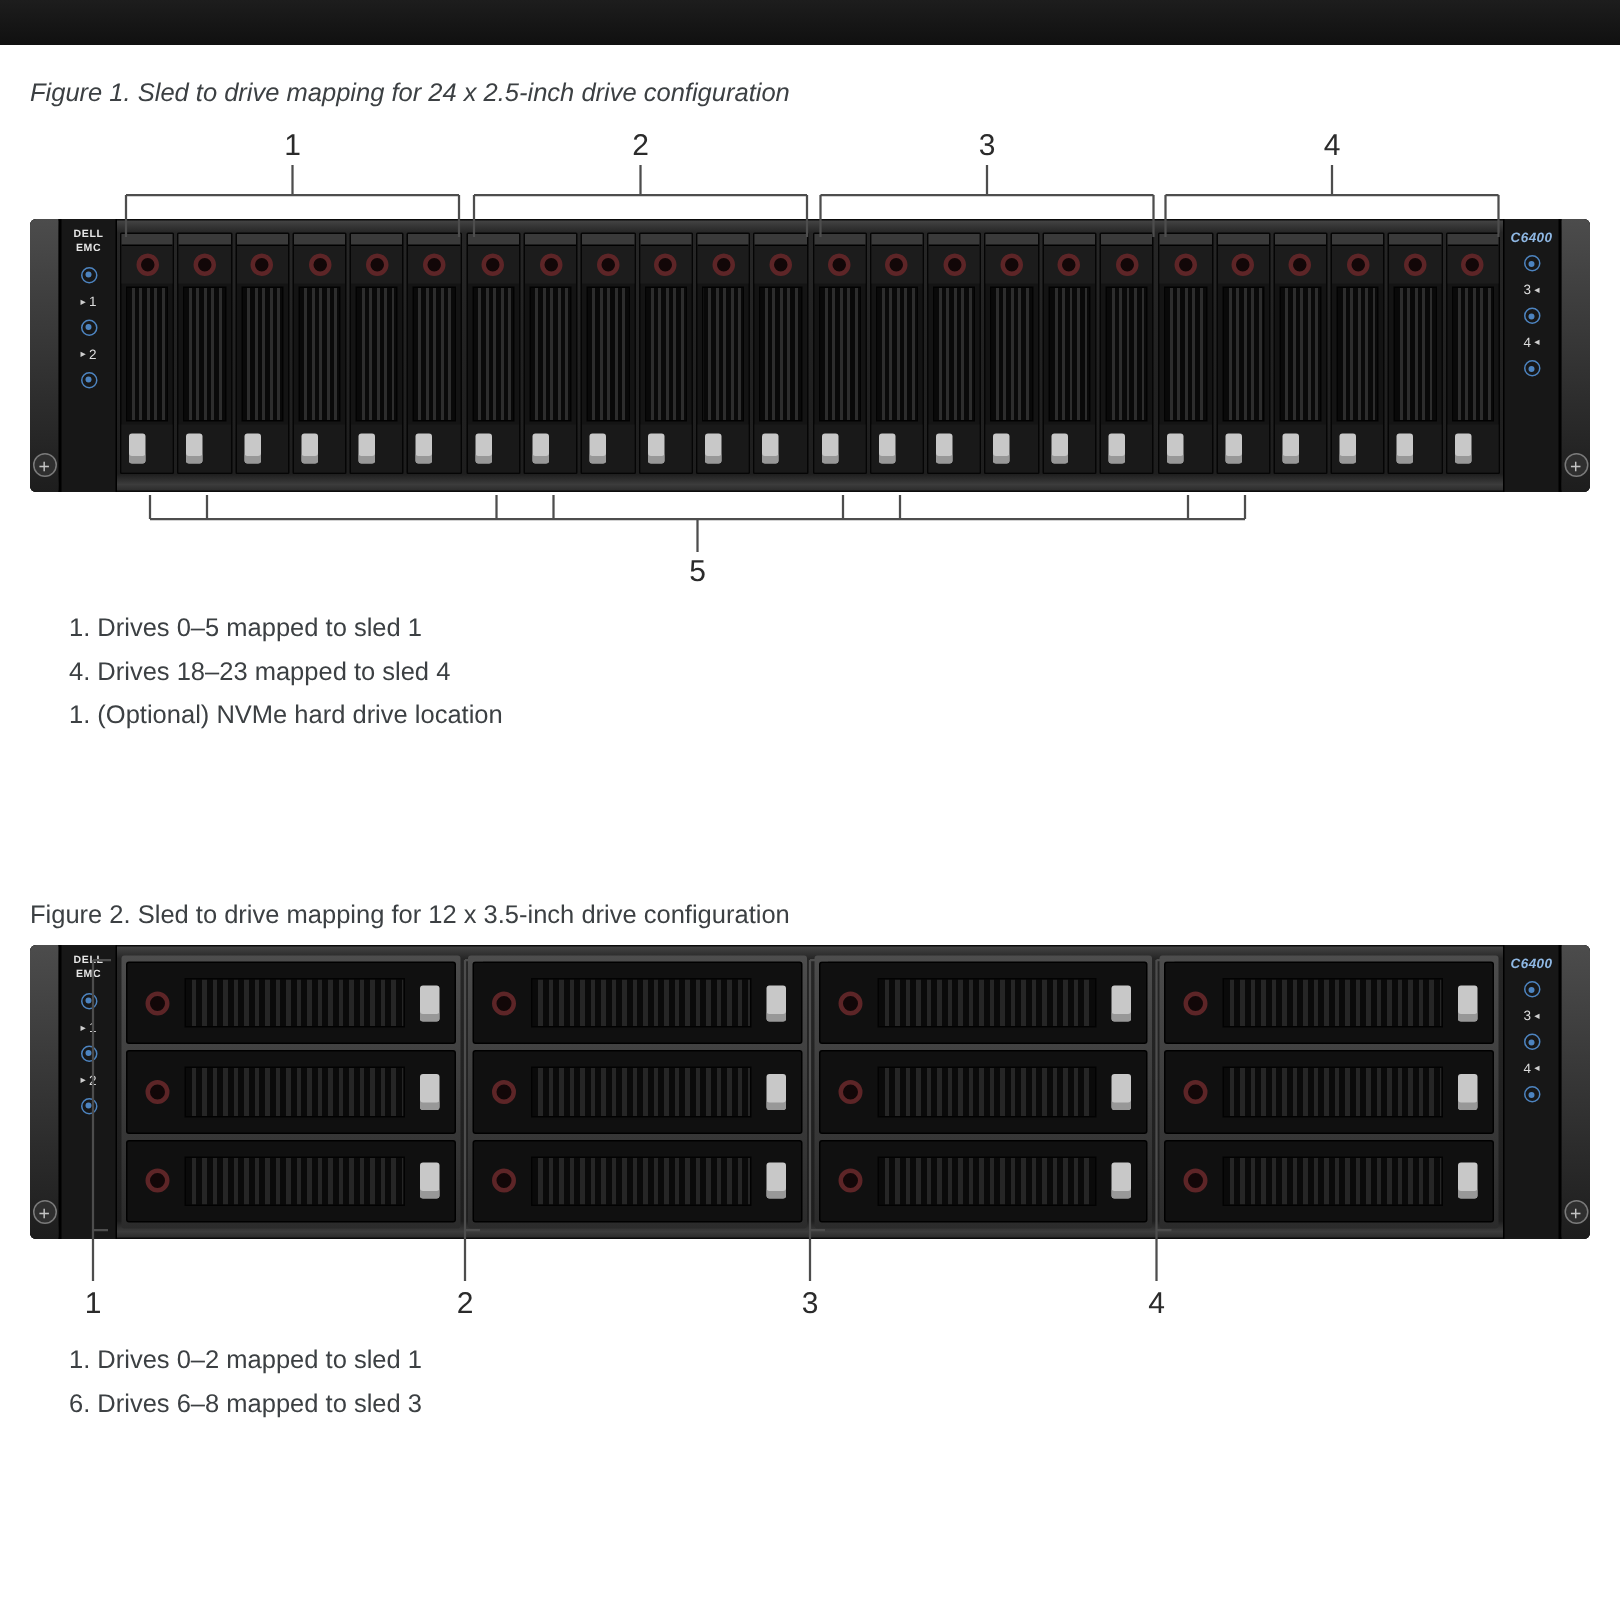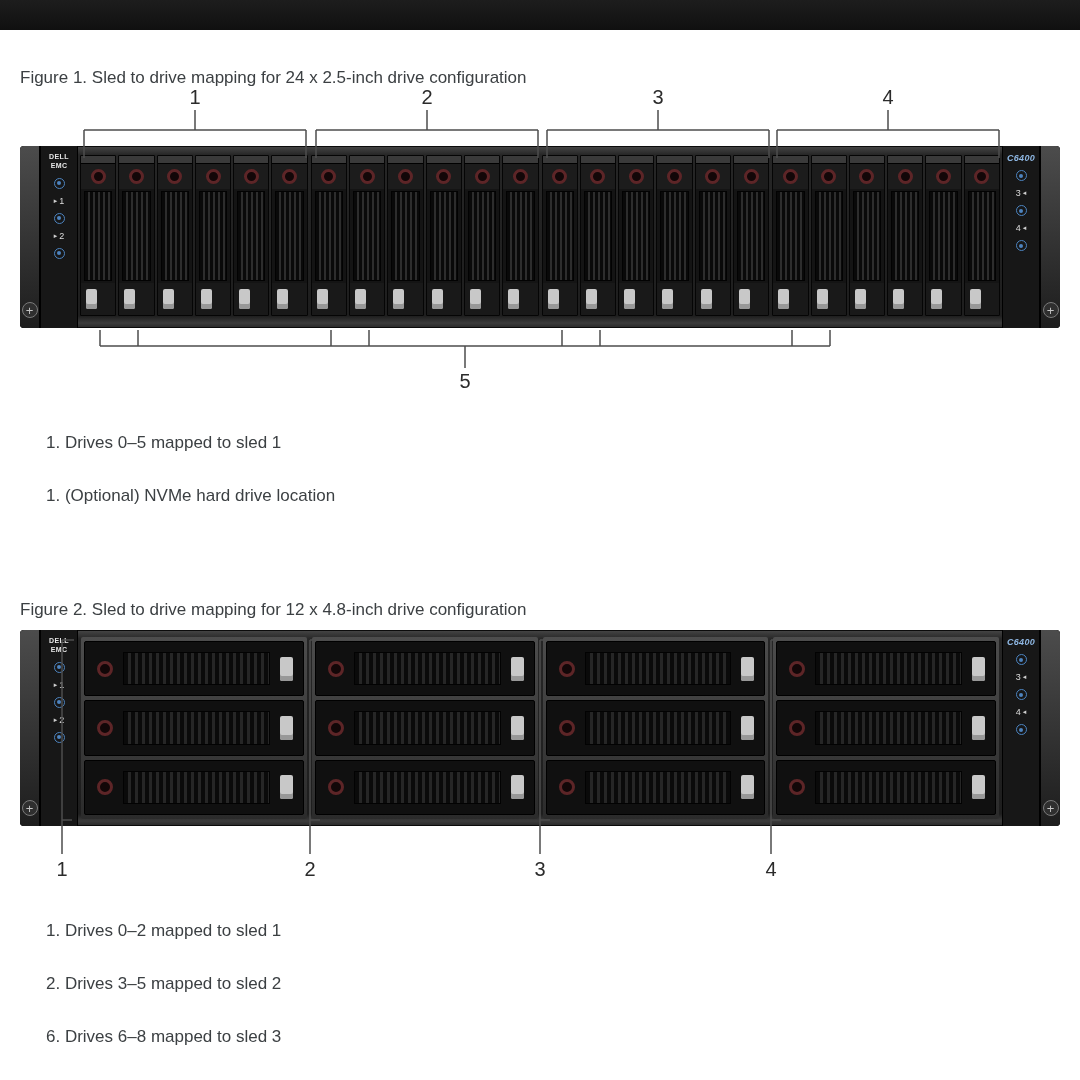--- a/index.html
+++ b/index.html
@@ -5,21 +5,21 @@
   * { box-sizing: border-box; margin: 0; padding: 0; }
   html,body { background:#fff; }
   .page {
     position: relative; width: 1080px; height: 1080px; background: #fff;
     font-family: "Liberation Sans", "DejaVu Sans", sans-serif; overflow: hidden;
   }
   .top-strip { position:absolute; top:0; left:0; width:100%; height:30px;
     background:linear-gradient(180deg,#1d1d1d,#101010); }
 
   .caption { position:absolute; left:20px; font-size:17px; color:#3c4043; }
-  #caption1 { top:68px; }
+  #caption1 { top:52px;font-style:italic; }
   #caption2 { top:600px; }
 
   .diagram { position:absolute; left:20px; width:1040px; }
   #diagram1 { top:84px;  height:320px; }
   #diagram2 { top:630px; height:262px; }
 
   .overlay { position:absolute; top:0; left:0; pointer-events:none; z-index:3; }
   .co-num { position:absolute; transform:translateX(-50%); font-size:20px; color:#2b2b2b; z-index:4; }
 
   
@@ -76,21 +76,21 @@
   .d35-vent { flex:1; height:62%; margin:0 10px;
     background:repeating-linear-gradient(90deg,#0a0a0a 0px,#0a0a0a 4px,#262626 4px,#262626 7px);
     border:1px solid #020202; }
   .d35-tab { width:13px; height:24px; background:#c8c8c8; border-radius:2px; margin-right:10px;
     flex:none; box-shadow:inset 0 -5px 0 #989898; }
 
   
   .legend { position:absolute; left:46px; font-size:17px; color:#3c4043; }
   #legend1 { top:404px; }
   #legend2 { top:892px; }
-  .legend-item { line-height:29px;margin-top:24px; }
+  .legend-item { line-height:29px; }
 </style>
 </head>
 <body>
 
 <div class="page">
 
   <div class="top-strip"></div>
 
   <div class="caption" id="caption1">Figure 1. Sled to drive mapping for 24 x 2.5-inch drive configuration</div>
 
@@ -404,24 +404,25 @@
                M638 26 V46 M527 46 H749 M527 46 V74 M749 46 V74
                M868 26 V46 M757 46 H979 M757 46 V74 M979 46 V74" stroke="#4d4d4d" stroke-width="1.5" fill="none"></path>
       <path d="M80 246 V262 M118 246 V262 M311 246 V262 M349 246 V262
                M542 246 V262 M580 246 V262 M772 246 V262 M810 246 V262
                M80 262 H810 M445 262 V284" stroke="#4d4d4d" stroke-width="1.5" fill="none"></path>
     </svg>
   </div>
 
   <div class="legend" id="legend1">
     <div class="legend-item">1. Drives 0–5 mapped to sled 1</div>
+    <div class="legend-item">4. Drives 18–23 mapped to sled 4</div>
     <div class="legend-item">1. (Optional) NVMe hard drive location</div>
   </div>
 
-  <div class="caption" id="caption2">Figure 2. Sled to drive mapping for 12 x 4.8-inch drive configuration</div>
+  <div class="caption" id="caption2">Figure 2. Sled to drive mapping for 12 x 3.5-inch drive configuration</div>
 
   <div class="diagram" id="diagram2">
 
     <div class="chassis" id="chassis2">
       <div class="ear left">
         <div class="screw">
             <span>+</span>
           </div>
       </div>
       <div class="cpanel">
@@ -542,17 +543,16 @@
     </svg>
 
     <span class="co-num" style="left:42px;  top:228px;">1</span>
     <span class="co-num" style="left:290px; top:228px;">2</span>
     <span class="co-num" style="left:520px; top:228px;">3</span>
     <span class="co-num" style="left:751px; top:228px;">4</span>
   </div>
 
   <div class="legend" id="legend2">
     <div class="legend-item">1. Drives 0–2 mapped to sled 1</div>
-    <div class="legend-item">2. Drives 3–5 mapped to sled 2</div>
     <div class="legend-item">6. Drives 6–8 mapped to sled 3</div>
   </div>
 
 </div>
 
 </body></html>

